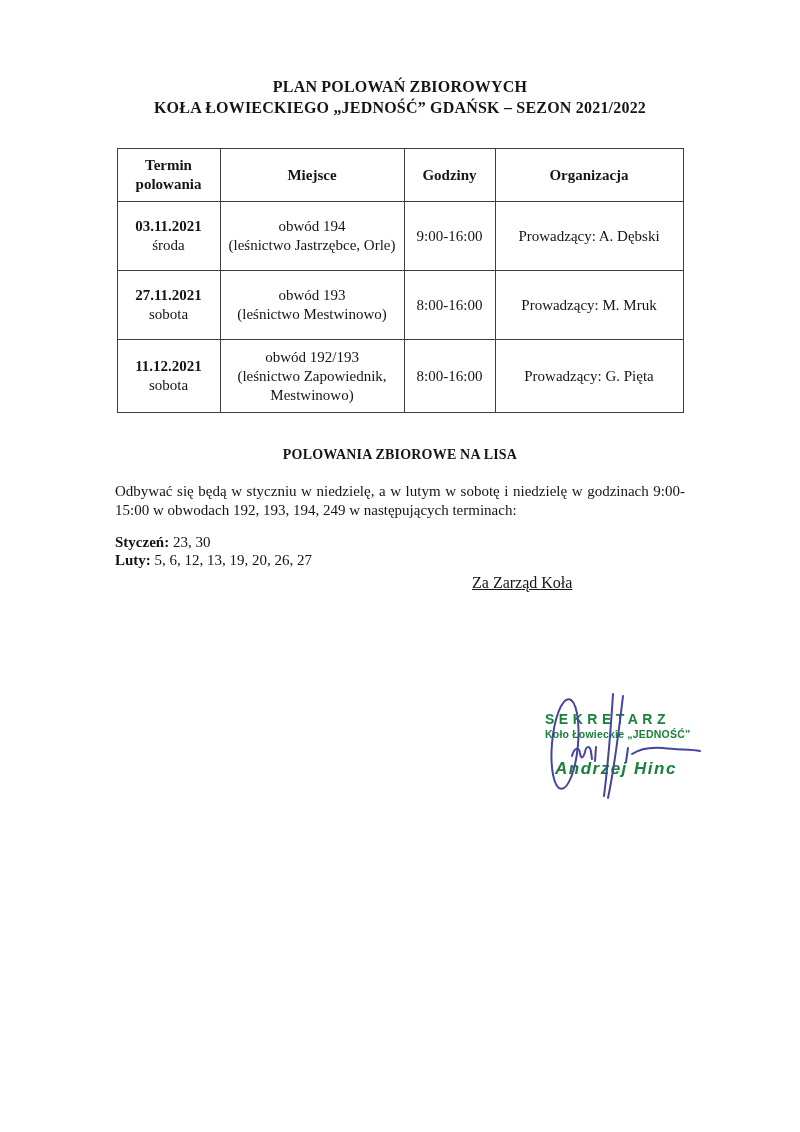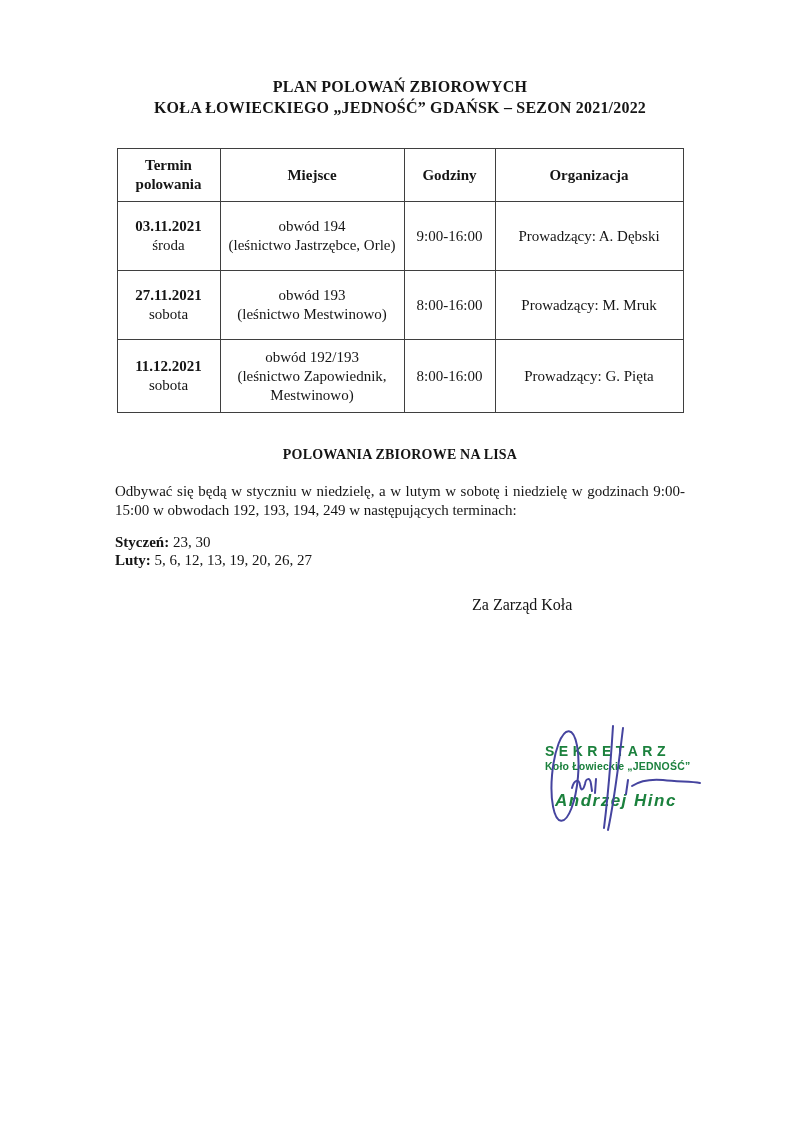--- a/index.html
+++ b/index.html
@@ -62,28 +62,29 @@
     font-size:15px;
     line-height:18.5px;
     text-align:justify;
   }
   .fox-dates {
     font-size:15px;
     line-height:17.5px;
   }
   .fox-label { font-weight:bold; }
   .closing-line {
-    margin-top:26px;
+    margin-top:4px;
     padding-left:472px;
     font-size:16px;
     line-height:20px;
+    text-decoration:underline;
   }
   .signature-block {
     position:absolute;
-    left:533px; top:716px;
+    left:533px; top:684px;
     width:184px; height:124px;
   }
 </style>
 </head>
 <body>
 
 <div class="page">
 
   <div class="doc-title">
     <div>PLAN POLOWAŃ ZBIOROWYCH</div>

